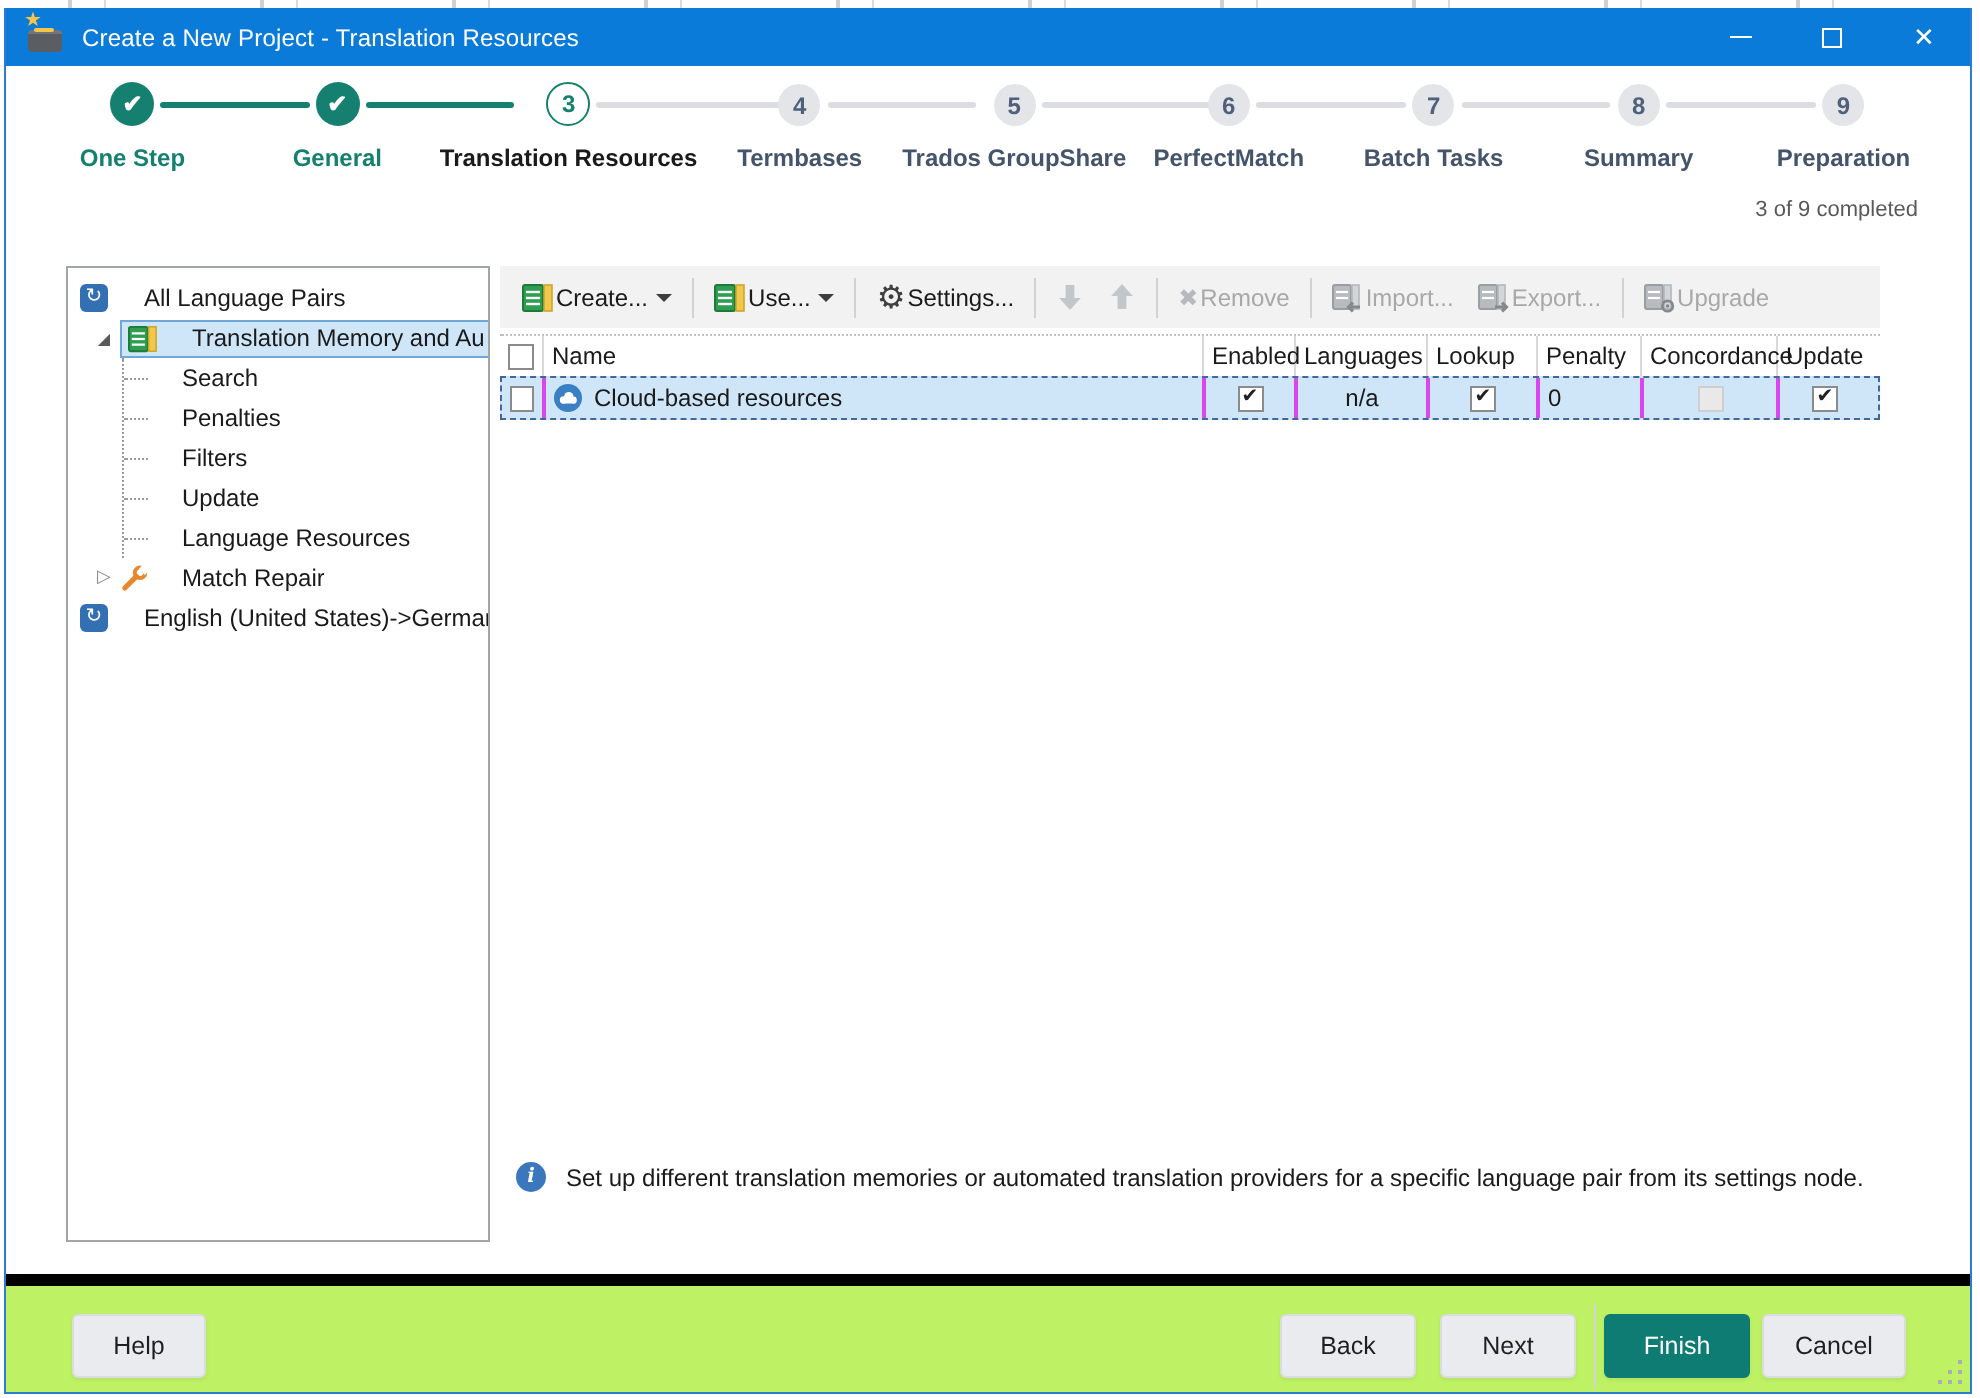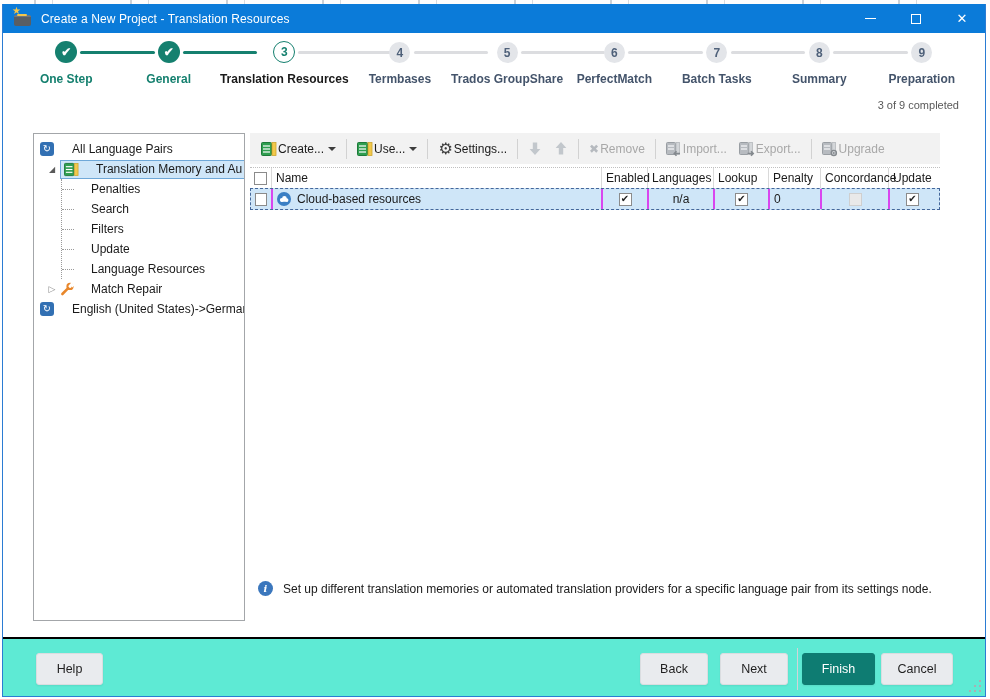--- a/index.html
+++ b/index.html
@@ -121,21 +121,21 @@
   
   .infoline{ position:absolute; left:255px; top:577px; display:flex; align-items:center; gap:10px; }
   .info-icon{
     width:15px; height:15px; border-radius:50%; background:#3b77bd; color:#fff;
     display:flex; align-items:center; justify-content:center;
     font-size:10px; font-weight:bold; font-style:italic; font-family:"DejaVu Serif", serif;
   }
   .info-text{ font-size:12px; color:#1a1a1a; }
 
   
-  .footer{ position:absolute; left:0; right:0; bottom:0; height:59px; background:#5eead4; border-top:2px solid #000000; }
+  .footer{ position:absolute; left:0; right:0; bottom:0; height:59px; background:#bef264; border-top:6px solid #000000; }
   .btn{
     position:absolute; top:14px; height:32px; border-radius:3px;
     background:#e9ebee; border:1px solid #dadde0; color:#1f1f1f; font-size:12.5px;
     display:flex; align-items:center; justify-content:center;
     box-shadow:0 1px 2px rgba(0,0,0,.07); font-family:"Liberation Sans", sans-serif;
   }
   .btn-help{ left:33px; width:67px; }
   .btn-back{ left:637px; width:68px; }
   .btn-next{ left:717px; width:68px; }
   .footer-divider{ position:absolute; left:794px; top:9px; width:1px; height:42px; background:#d2d4d7; }
@@ -227,24 +227,24 @@
               <line x1="2" y1="8" x2="9" y2="8"></line>
               <line x1="2" y1="11" x2="9" y2="11"></line>
             </g>
           <rect x="11" y="1.5" width="4" height="13" fill="#f2c84b" stroke="#caa52f" stroke-width="0.8"></rect>
         </svg>
         <span class="tlabel">Translation Memory and Automa</span>
       </span>
     </div>
     <div class="tchildren">
       <div class="tchild">
+          <span class="tlabel">Search</span>
+        </div>
+      <div class="tchild">
           <span class="tlabel">Penalties</span>
-        </div>
-      <div class="tchild">
-          <span class="tlabel">Search</span>
         </div>
       <div class="tchild">
           <span class="tlabel">Filters</span>
         </div>
       <div class="tchild">
           <span class="tlabel">Update</span>
         </div>
       <div class="tchild">
           <span class="tlabel">Language Resources</span>
         </div>

